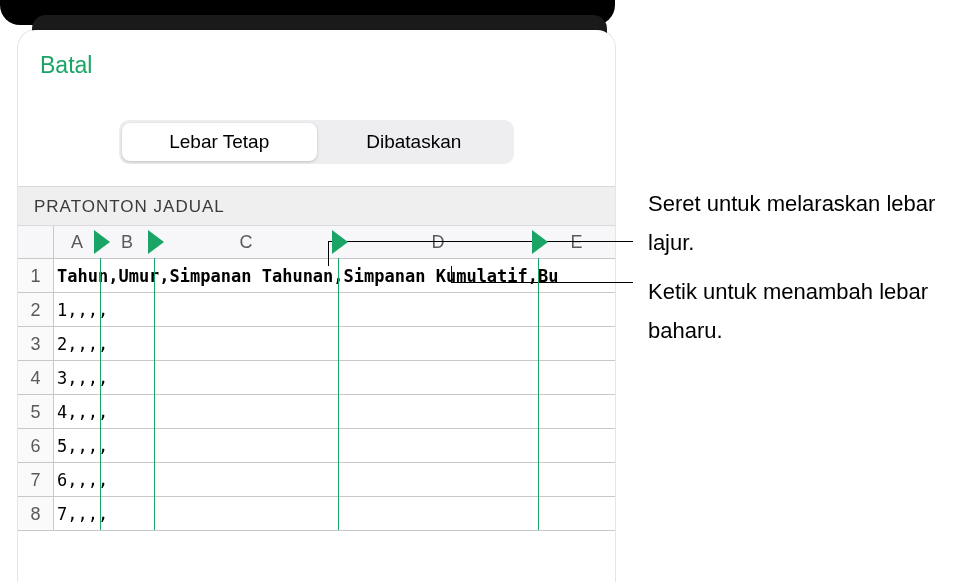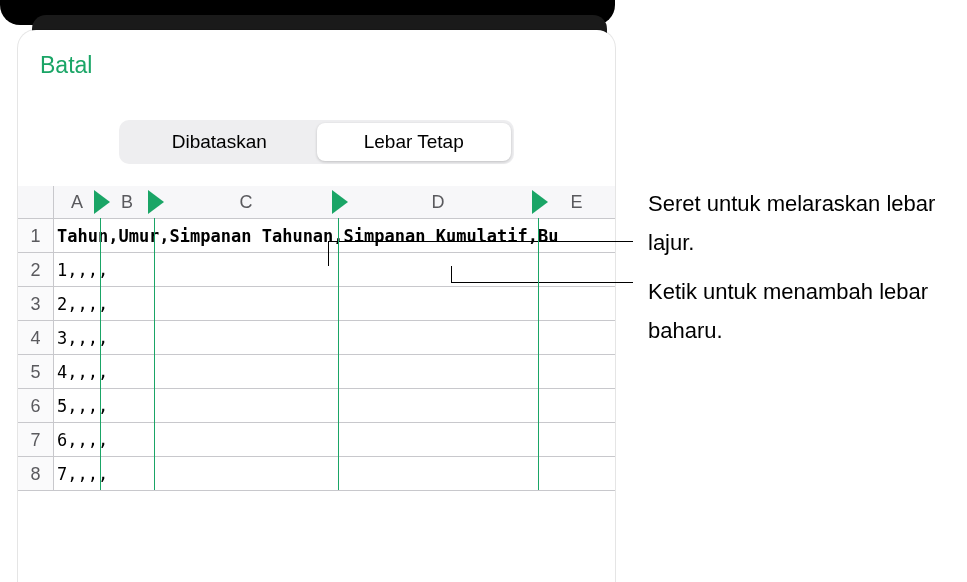--- a/index.html
+++ b/index.html
@@ -203,25 +203,26 @@
 <div class="sheet-behind"></div>
 
 <div class="modal">
 
   <div class="header">
     <button class="btn-cancel">Batal</button>
   </div>
 
   <div class="seg-wrap">
     <div class="segmented">
+      <div class="seg-item active">Lebar Tetap</div>
       <div class="seg-item">Dibataskan</div>
-      <div class="seg-item active">Lebar Tetap</div>
     </div>
   </div>
 
+  <div class="section-bar">PRATONTON JADUAL</div>
 
   <div class="grid-area">
     <div class="col-header">
       <div class="rownum-head"></div>
       <div id="col-heads" style="display: flex;">
           <div class="col-head-cell" style="width: 46px;">A<div class="tri"></div></div>
           <div class="col-head-cell" style="width: 54px;">B<div class="tri"></div></div>
           <div class="col-head-cell" style="width: 184px;">C<div class="tri"></div></div>
           <div class="col-head-cell" style="width: 200px;">D<div class="tri"></div></div>
           <div class="col-head-cell" style="width: 77px;">E</div>

